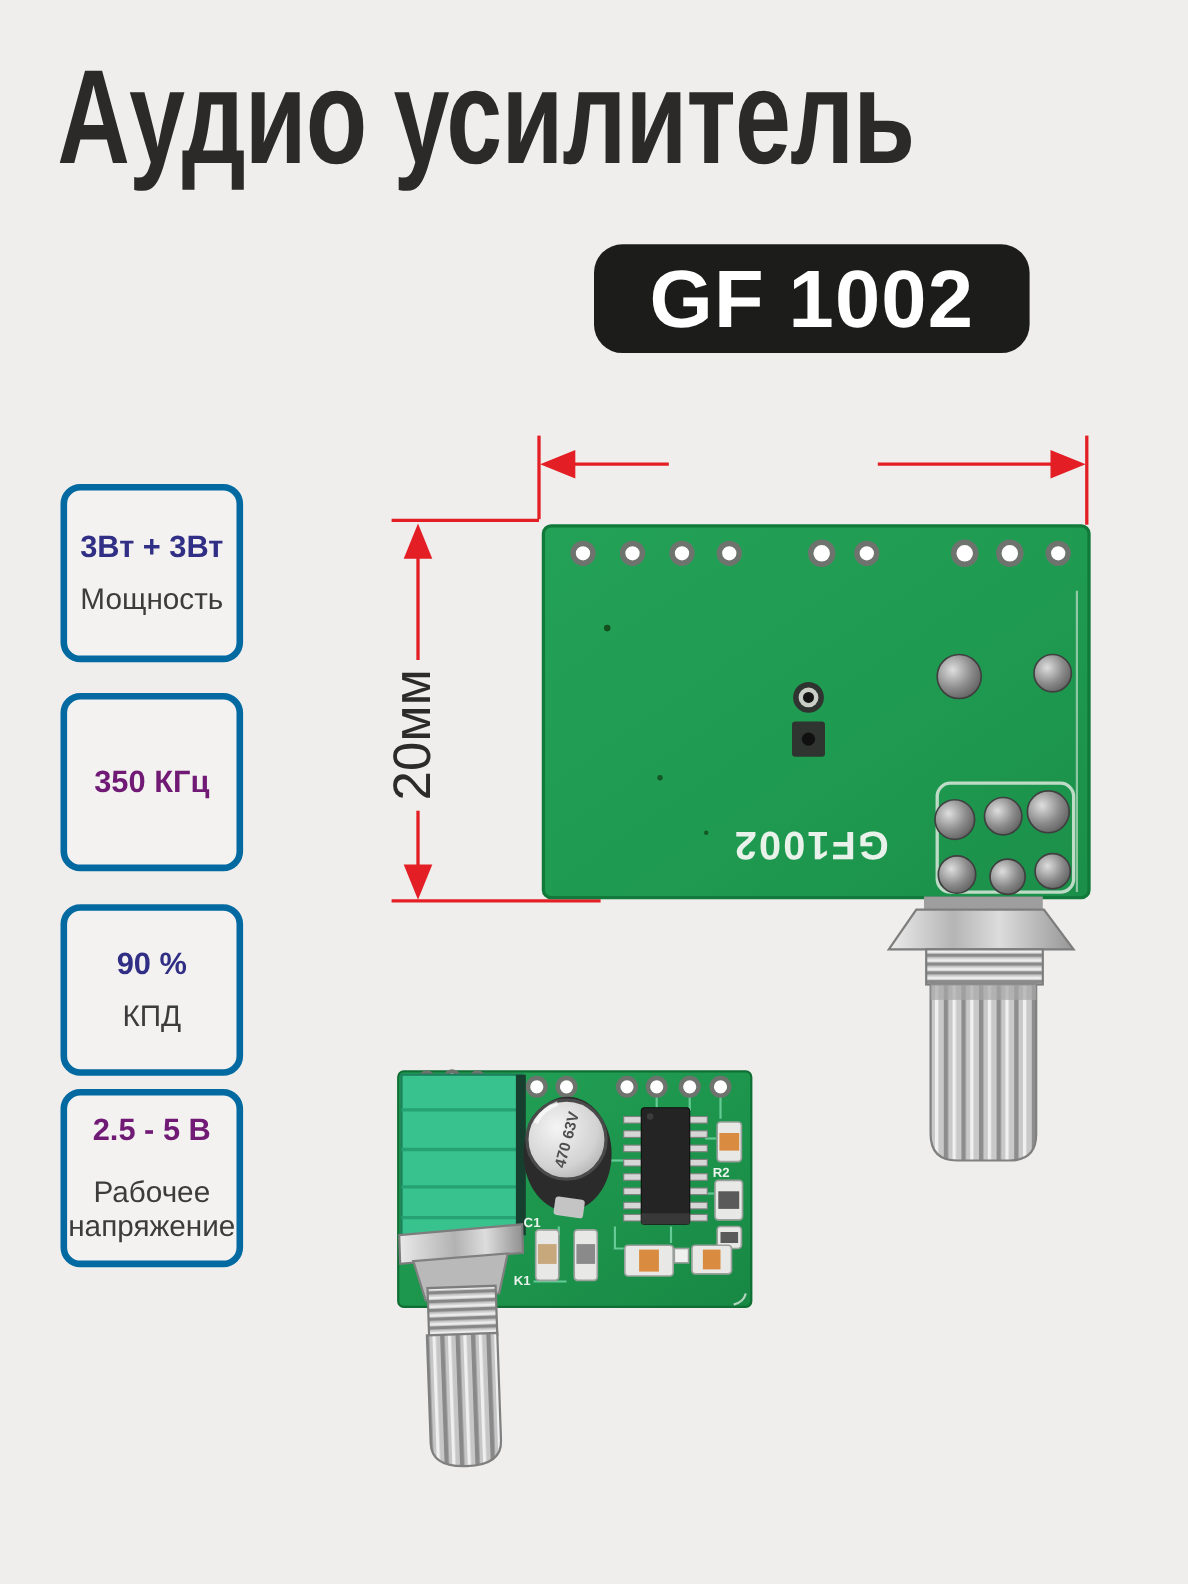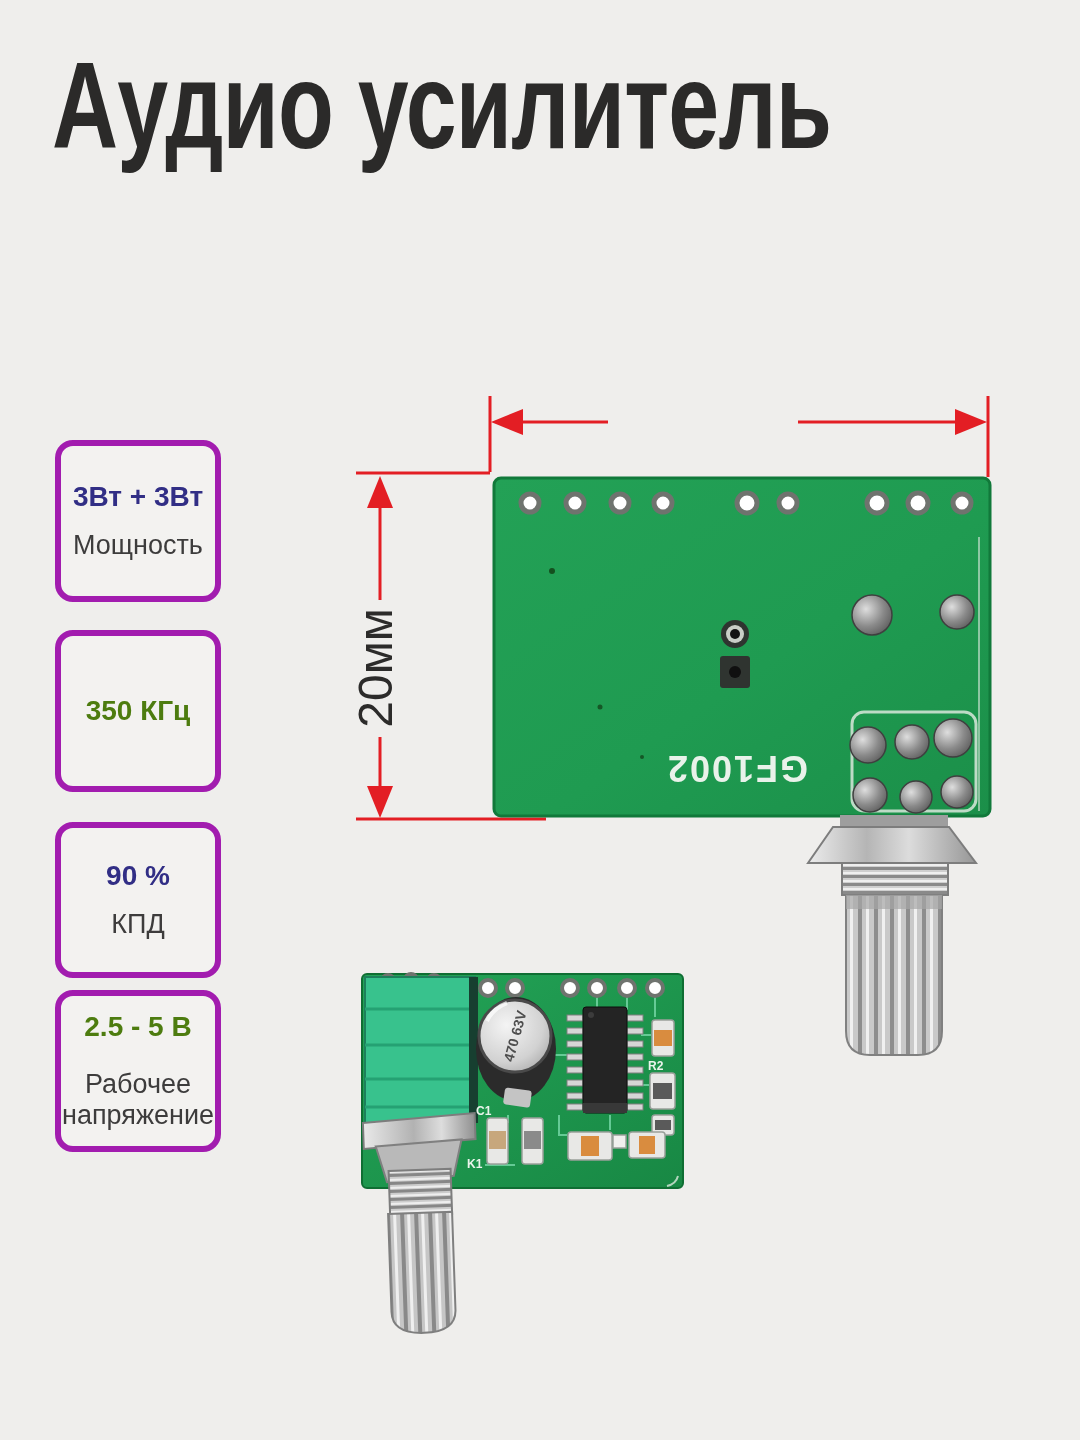--- a/index.html
+++ b/index.html
@@ -22,52 +22,55 @@
     display:flex;align-items:center;justify-content:center;
   }
   .badge span{
     color:#ffffff;font-size:74px;font-weight:bold;letter-spacing:1px;
     white-space:nowrap;
   }
   
   .specs{position:absolute;left:0;top:0;width:0;height:0;}
   .spec-card{
     position:absolute;left:55px;width:166px;height:162px;
-    background:#f3f2f0;border:6px solid #a21caf;border-radius:18px;
+    background:#f3f2f0;border:6px solid #0369a1;border-radius:18px;
     box-sizing:border-box;display:flex;flex-direction:column;
     align-items:center;justify-content:center;gap:18px;padding:0 5px;
     text-align:center;
   }
   .spec-card.c1{top:440px;}
   .spec-card.c2{top:630px;}
   .spec-card.c3{top:822px;height:156px;}
   .spec-card.c4{top:990px;gap:28px;}
   .spec-value{font-size:28px;font-weight:bold;line-height:1.05;white-space:nowrap;}
   .spec-card.c1 .spec-value,.spec-card.c3 .spec-value{color:#312e85;}
-  .spec-card.c2 .spec-value,.spec-card.c4 .spec-value{color:#4d7c0f;}
+  .spec-card.c2 .spec-value,.spec-card.c4 .spec-value{color:#701a75;}
   .spec-label{font-size:27px;color:#3d3c3c;line-height:1.12;}
   
   .dim-overlay{position:absolute;left:0;top:0;pointer-events:none;}
   .dim-label-h{
     position:absolute;left:600px;top:394px;width:206px;text-align:center;
     font-size:48px;color:#2c2b2a;line-height:1;white-space:nowrap;
   }
   .dim-label-v{
     position:absolute;left:306px;top:644px;width:140px;height:48px;
     text-align:center;font-size:48px;color:#2c2b2a;line-height:1;
     transform:rotate(-90deg);white-space:nowrap;
   }
   .photo{position:absolute;}
 </style>
 </head>
 <body>
 
 <div class="poster">
 
   <h1 class="title">Аудио усилитель</h1>
+  <div class="badge">
+    <span>GF 1002</span>
+  </div>
 
   <aside class="specs">
     <div class="spec-card c1">
       <div class="spec-value">3Вт + 3Вт</div>
       <div class="spec-label">Мощность</div>
     </div>
     <div class="spec-card c2">
       <div class="spec-value">350 КГц</div>
     </div>
     <div class="spec-card c3">

